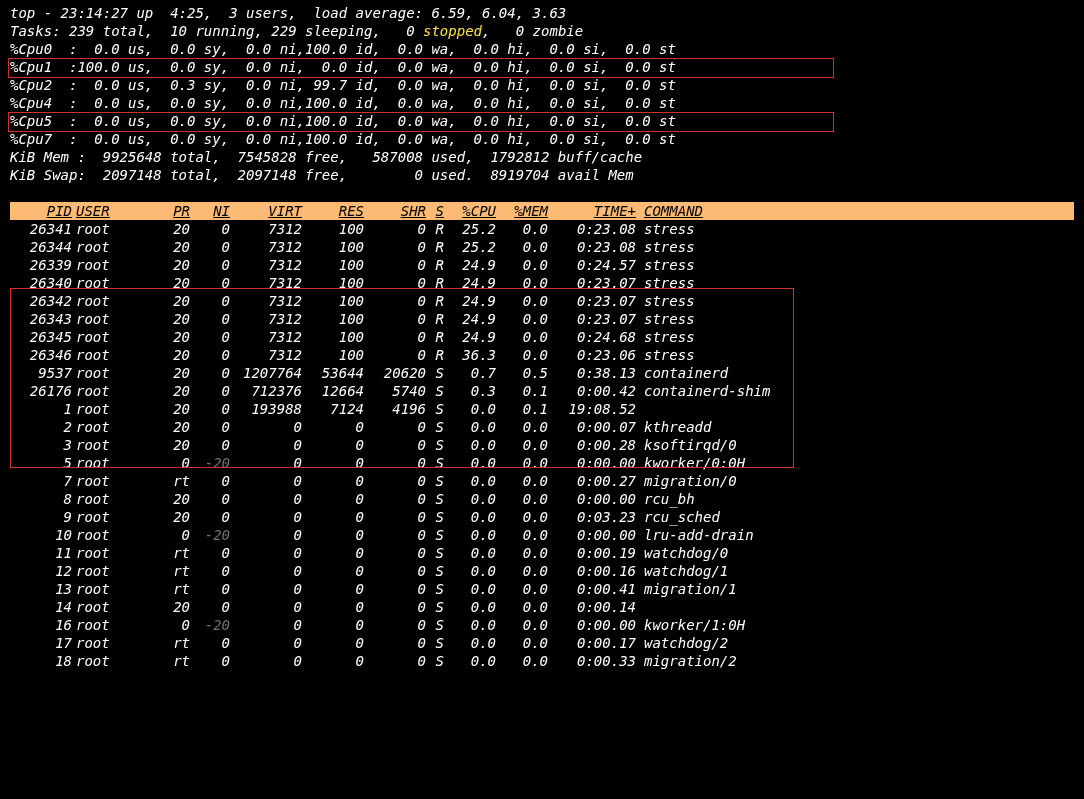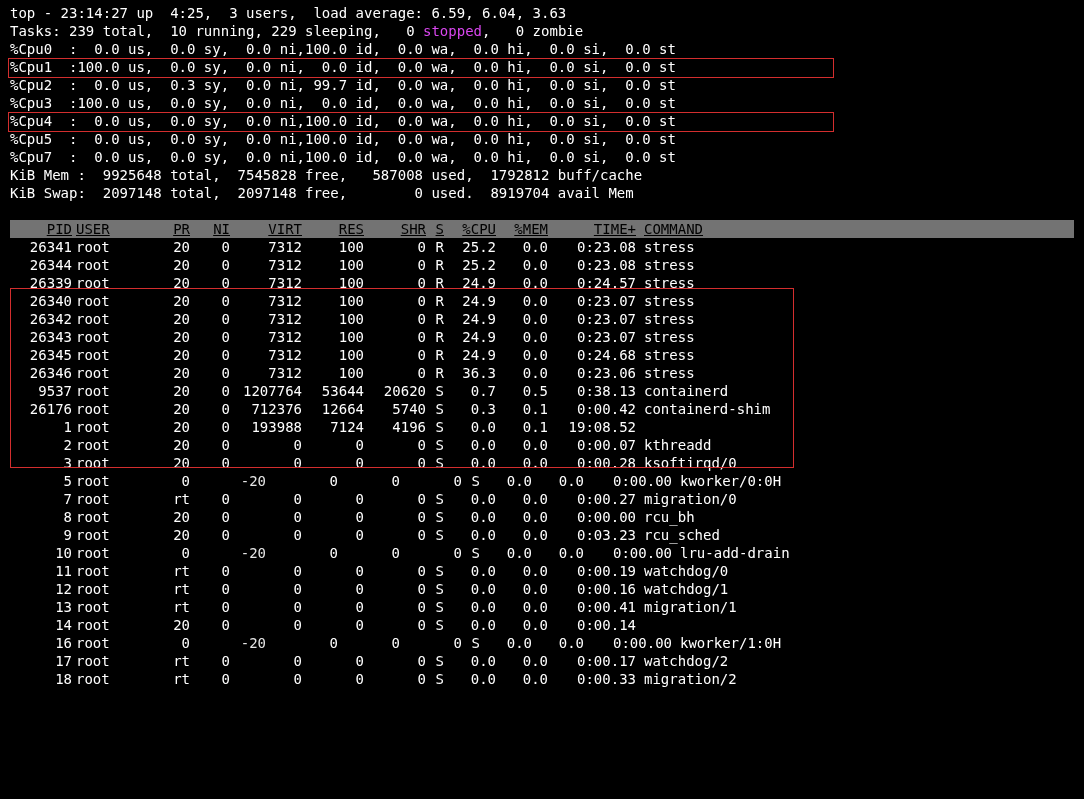--- a/index.html
+++ b/index.html
@@ -1,20 +1,20 @@
 <!DOCTYPE html>
 <html><head>
 <meta charset="utf-8">
 <style>
 html,body{margin:0;padding:0;background:#000;color:#fff;font-family:Consolas,'DejaVu Sans Mono','Menlo',monospace;font-size:14px;line-height:18px;}
-.terminal{padding:4px 10px 10px 10px;width:1064px;position:relative;}
+.terminal{padding:4px 10px 10px 10px;width:1064px;position:relative;font-style:italic;}
 .top pre{margin:0;font-family:inherit;white-space:pre;}
-.yellow{color:#d946ef;}
-.cyan{color:#e5e5e5;margin-left:36px;}
-.head-row{background:#737373;color:#000;display:inline-block;width:100%;align-items:flex-end;}
+.yellow{color:#fde047;}
+.cyan{color:#737373;}
+.head-row{background:#fdba74;color:#000;display:inline-block;width:100%;align-items:flex-end;}
 .procrow{display:flex;}
 .c-pid{width:62px;text-align:right;padding-right:4px;}
 .c-user{width:72px;text-align:left;}
 .c-pr{width:42px;text-align:right;}
 .c-ni{width:40px;text-align:right;}
 .c-virt{width:72px;text-align:right;}
 .c-res{width:62px;text-align:right;}
 .c-shr{width:62px;text-align:right;}
 .c-s{width:18px;text-align:right;}
 .c-cpu{width:52px;text-align:right;}
@@ -31,21 +31,20 @@
   <div class="hl" id="hl-cpu1" style="left: 8px; top: 58px; width: 826px; height: 20px;"></div>
   <div class="hl" id="hl-cpu3" style="left: 8px; top: 112px; width: 826px; height: 20px;"></div>
   <div class="hl" id="hl-procs" style="left: 10px; top: 288px; width: 784px; height: 180px;"></div>
 
   <div class="top">
     <pre>top - 23:14:27 up  4:25,  3 users,  load average: 6.59, 6.04, 3.63</pre>
     <pre><span>Tasks: 239 total,  10 running, 229 sleeping,   0 </span><span class="yellow">stopped</span><span>,   0 zombie</span></pre>
     <pre>%Cpu0  :  0.0 us,  0.0 sy,  0.0 ni,100.0 id,  0.0 wa,  0.0 hi,  0.0 si,  0.0 st</pre>
     <pre>%Cpu1  :100.0 us,  0.0 sy,  0.0 ni,  0.0 id,  0.0 wa,  0.0 hi,  0.0 si,  0.0 st</pre>
     <pre>%Cpu2  :  0.0 us,  0.3 sy,  0.0 ni, 99.7 id,  0.0 wa,  0.0 hi,  0.0 si,  0.0 st</pre>
-    <pre>%Cpu3  :100.0 us,  0.0 sy,  0.0 ni,  0.0 id,  0.0 wa,  0.0 hi,  0.0 si,  0.0 st</pre>
     <pre>%Cpu4  :  0.0 us,  0.0 sy,  0.0 ni,100.0 id,  0.0 wa,  0.0 hi,  0.0 si,  0.0 st</pre>
     <pre>%Cpu5  :  0.0 us,  0.0 sy,  0.0 ni,100.0 id,  0.0 wa,  0.0 hi,  0.0 si,  0.0 st</pre>
     <pre>%Cpu7  :  0.0 us,  0.0 sy,  0.0 ni,100.0 id,  0.0 wa,  0.0 hi,  0.0 si,  0.0 st</pre>
     <pre>KiB Mem :  9925648 total,  7545828 free,   587008 used,  1792812 buff/cache</pre>
     <pre>KiB Swap:  2097148 total,  2097148 free,        0 used.  8919704 avail Mem </pre>
     <pre> </pre>
   </div>
 
   <div class="head-row procrow hdr">
     <span class="c-pid">PID</span>

